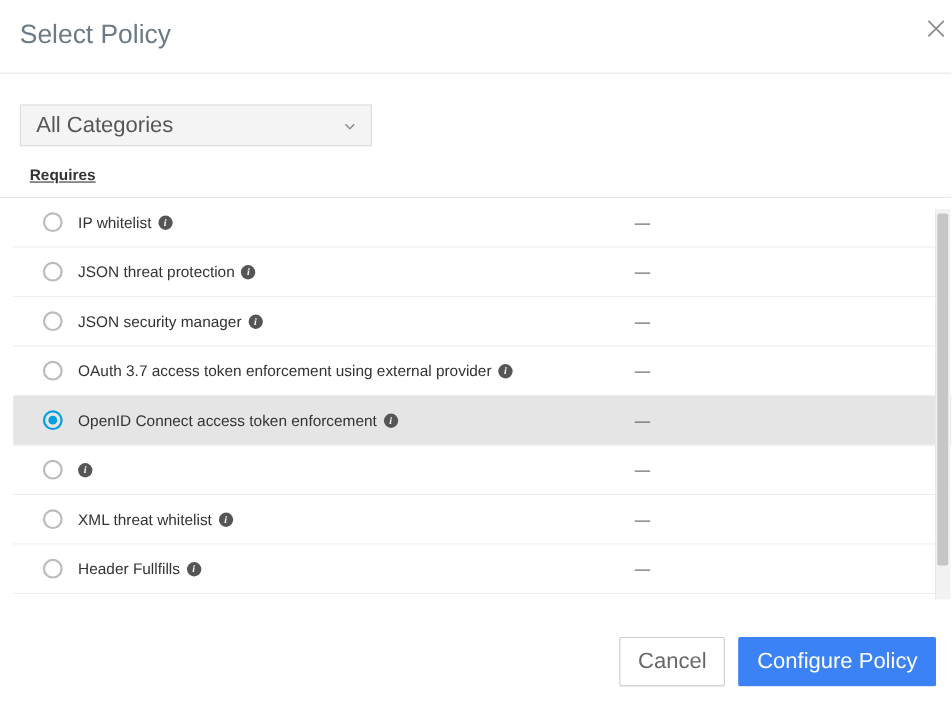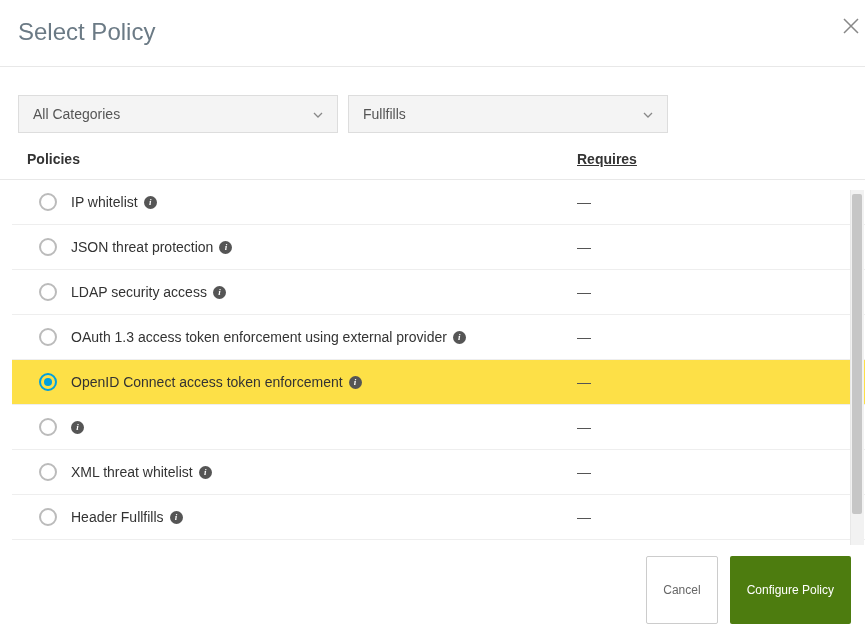--- a/index.html
+++ b/index.html
@@ -46,21 +46,21 @@
     .select-box {
       flex: 0 0 auto;
       width: 320px;
       height: 38px;
       background: #f4f4f4;
       border: 1px solid #ddd;
       display: flex;
       align-items: center;
       justify-content: space-between;
       padding: 0 14px;
-      font-size: 14px;
+      font-size: 20px;
       color: #555;
       cursor: pointer;
     }
     .select-box .chevron {
       font-size: 12px;
       color: #888;
     }
     .table-container {
       height: 360px;
       overflow-y: auto;
@@ -86,21 +86,21 @@
       display: flex;
       align-items: center;
       padding: 13px 18px 13px 27px;
       border-bottom: 1px solid #eee;
       font-size: 14px;
       color: #333;
       cursor: pointer;
       margin-left: 12px;
     }
     .policy-row.selected {
-      background: #fde047;
+      background: #e5e5e5;
     }
     .radio {
       width: 18px;
       height: 18px;
       border: 2px solid #bbb;
       border-radius: 50%;
       margin-right: 14px;
       flex-shrink: 0;
       display: flex;
       align-items: center;
@@ -142,34 +142,34 @@
       color: #555;
     }
     .footer {
       position: absolute;
       bottom: 14px;
       right: 14px;
       display: flex;
       gap: 12px;
     }
     .btn {
-      padding: 26px 16px;
-      font-size: 12px;
+      padding: 10px 16px;
+      font-size: 20px;
       border: 1px solid transparent;
       cursor: pointer;
       border-radius: 2px;
       text-align: center;
     }
     .btn-cancel {
       background: #fff;
       border: 1px solid #ccc;
       color: #666;
     }
     .btn-primary {
-      background: #4d7c0f;
+      background: #3b82f6;
       color: #fff;
     }
     .scrollbar-fake {
       position: absolute;
       right: 1px;
       top: 190px;
       width: 14px;
       height: 355px;
       background: #f2f2f2;
       border-left: 1px solid #e8e8e8;
@@ -198,32 +198,23 @@
 
 <div class="filters">
   <div class="select-box">
     <span>All Categories</span>
     <span class="chevron">
       <svg width="10" height="6" viewBox="0 0 10 6">
           <path d="M1 1 L5 5 L9 1" stroke="#888" stroke-width="1.3" fill="none"></path>
         </svg>
     </span>
   </div>
-  <div class="select-box">
-    <span>Fullfills</span>
-    <span class="chevron">
-      <svg width="10" height="6" viewBox="0 0 10 6">
-          <path d="M1 1 L5 5 L9 1" stroke="#888" stroke-width="1.3" fill="none"></path>
-        </svg>
-    </span>
-  </div>
 </div>
 
 <div class="table-header">
-  <div class="col-policies">Policies</div>
   <div class="col-requires">Requires</div>
 </div>
 
 <div class="table-container" id="policy-rows">
 <div class="policy-row">
       <div class="radio"></div>
       <div class="policy-name">
         <span>IP whitelist</span>
         <span class="info-icon">i</span>
       </div>
@@ -233,29 +224,29 @@
       <div class="radio"></div>
       <div class="policy-name">
         <span>JSON threat protection</span>
         <span class="info-icon">i</span>
       </div>
       <div class="requires-cell">—</div>
     </div>
     <div class="policy-row">
       <div class="radio"></div>
       <div class="policy-name">
-        <span>LDAP security access</span>
-        <span class="info-icon">i</span>
-      </div>
-      <div class="requires-cell">—</div>
-    </div>
-    <div class="policy-row">
-      <div class="radio"></div>
-      <div class="policy-name">
-        <span>OAuth 1.3 access token enforcement using external provider</span>
+        <span>JSON security manager</span>
+        <span class="info-icon">i</span>
+      </div>
+      <div class="requires-cell">—</div>
+    </div>
+    <div class="policy-row">
+      <div class="radio"></div>
+      <div class="policy-name">
+        <span>OAuth 3.7 access token enforcement using external provider</span>
         <span class="info-icon">i</span>
       </div>
       <div class="requires-cell">—</div>
     </div>
     <div class="policy-row selected">
       <div class="radio checked"></div>
       <div class="policy-name">
         <span>OpenID Connect access token enforcement</span>
         <span class="info-icon">i</span>
       </div>

